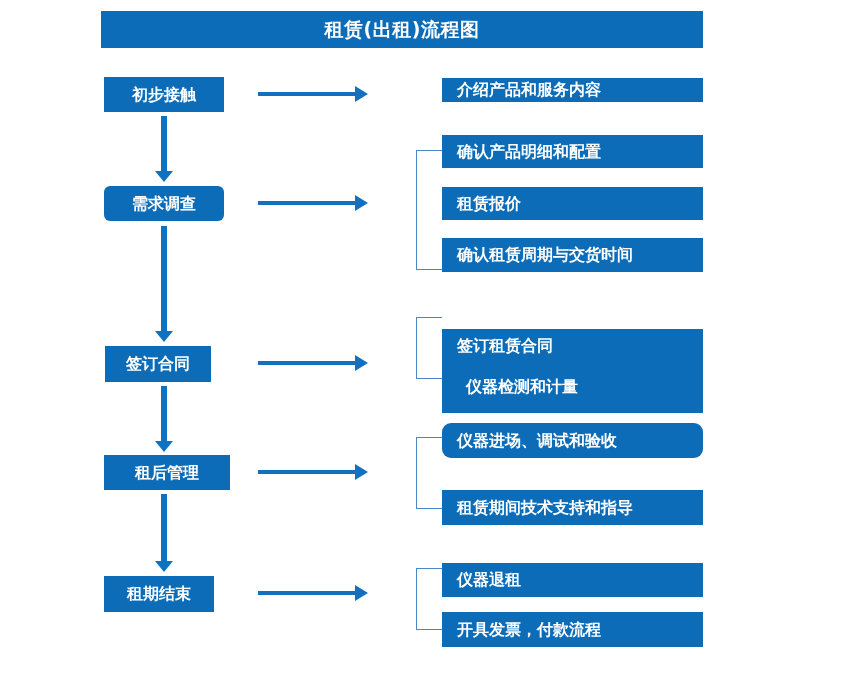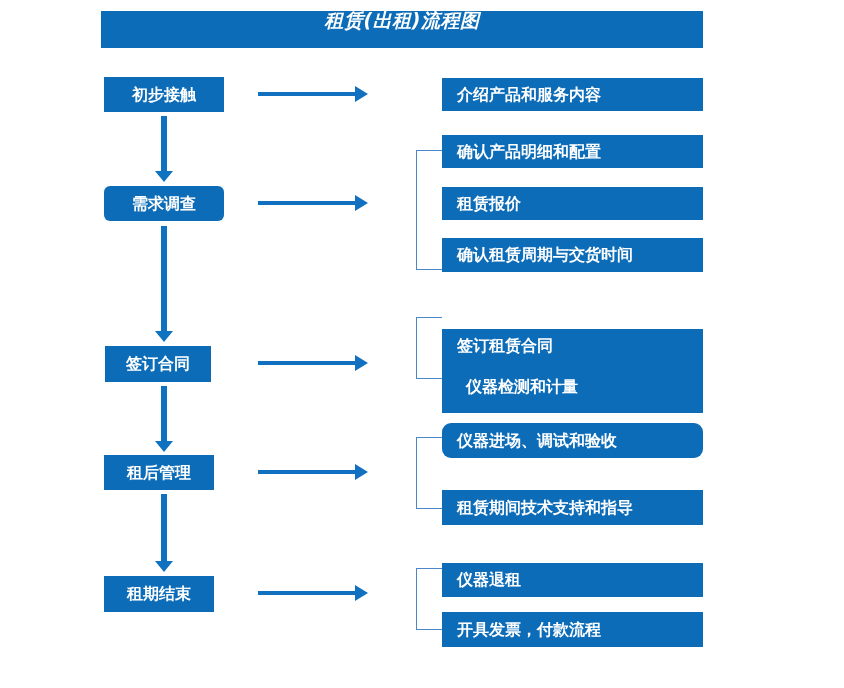--- a/index.html
+++ b/index.html
@@ -26,22 +26,22 @@
 
   
   .title-bar {
     position: absolute;
     left: 101px;
     top: 11px;
     width: 602px;
     height: 37px;
     background: #0C6CB8;
     display: flex;
+    align-items: center;
     justify-content: center;
-    font-style: italic;
   }
   .title-bar .title-text {
     color: #ffffff;
     font-size: 19px;
     font-weight: bold;
     letter-spacing: 0.5px;
     line-height: 1;
   }
 
   
@@ -132,21 +132,21 @@
   </div>
 
   <div class="box left-box" style="left:104px; top:186px; width:120px; height:35px;border-radius:6px;">
     <span>需求调查</span>
   </div>
 
   <div class="box left-box" style="left:105px; top:346px; width:106px; height:36px;">
     <span>签订合同</span>
   </div>
 
-  <div class="box left-box" style="left:104px; top:455px; width:110px; height:35px;align-items:center;">
+  <div class="box left-box" style="left:104px; top:455px; width:126px; height:35px;align-items:center;">
     <span>租后管理</span>
   </div>
 
   <div class="box left-box" style="left:104px; top:576px; width:110px; height:36px;">
     <span>租期结束</span>
   </div>
 
   <div class="v-arrow" style="left:153px; top:116px; height:66px;">
     <div class="shaft" style="height:55px;"></div>
     <div class="head" style="top:55px;"></div>
@@ -193,21 +193,21 @@
   </div>
 
   <div class="bracket" style="left:416px; top:150px; width:26px; height:120px;"></div>
 
   <div class="bracket" style="left:416px; top:317px; width:26px; height:62px;"></div>
 
   <div class="bracket" style="left:416px; top:437px; width:26px; height:72px;"></div>
 
   <div class="bracket" style="left:416px; top:568px; width:26px; height:62px;"></div>
 
-  <div class="box right-box" style="left:442px; top:78px; width:261px; height:33px;">
+  <div class="box right-box" style="left:442px; top:78px; width:261px; height:24px;">
     <span>介绍产品和服务内容</span>
   </div>
 
   <div class="box right-box" style="left:442px; top:135px; width:261px; height:33px;">
     <span>确认产品明细和配置</span>
   </div>
 
   <div class="box right-box" style="left:442px; top:187px; width:261px; height:33px;">
     <span>租赁报价</span>
   </div>

